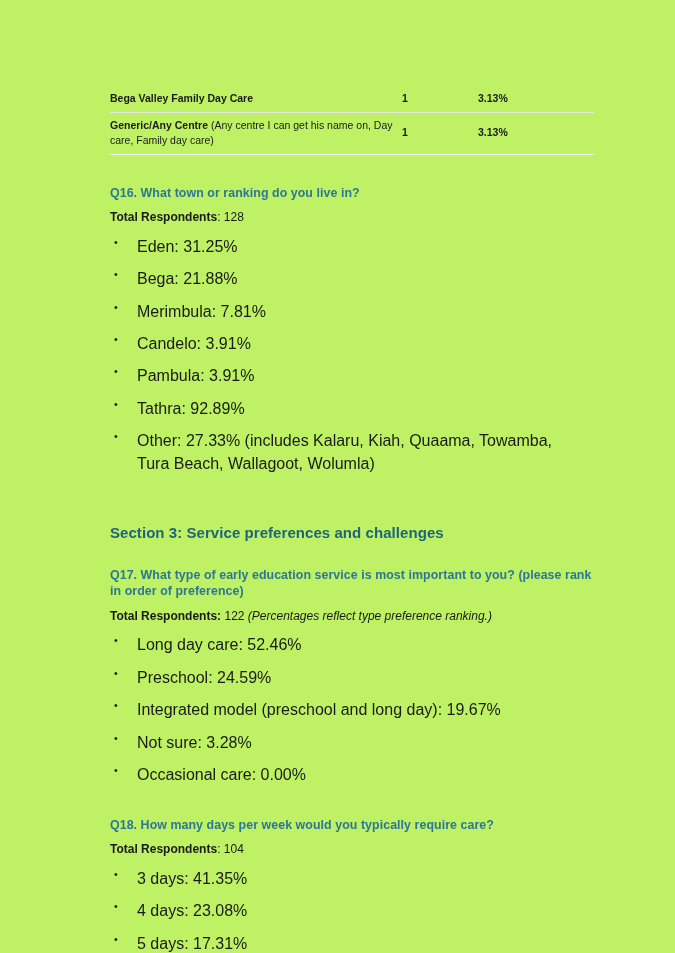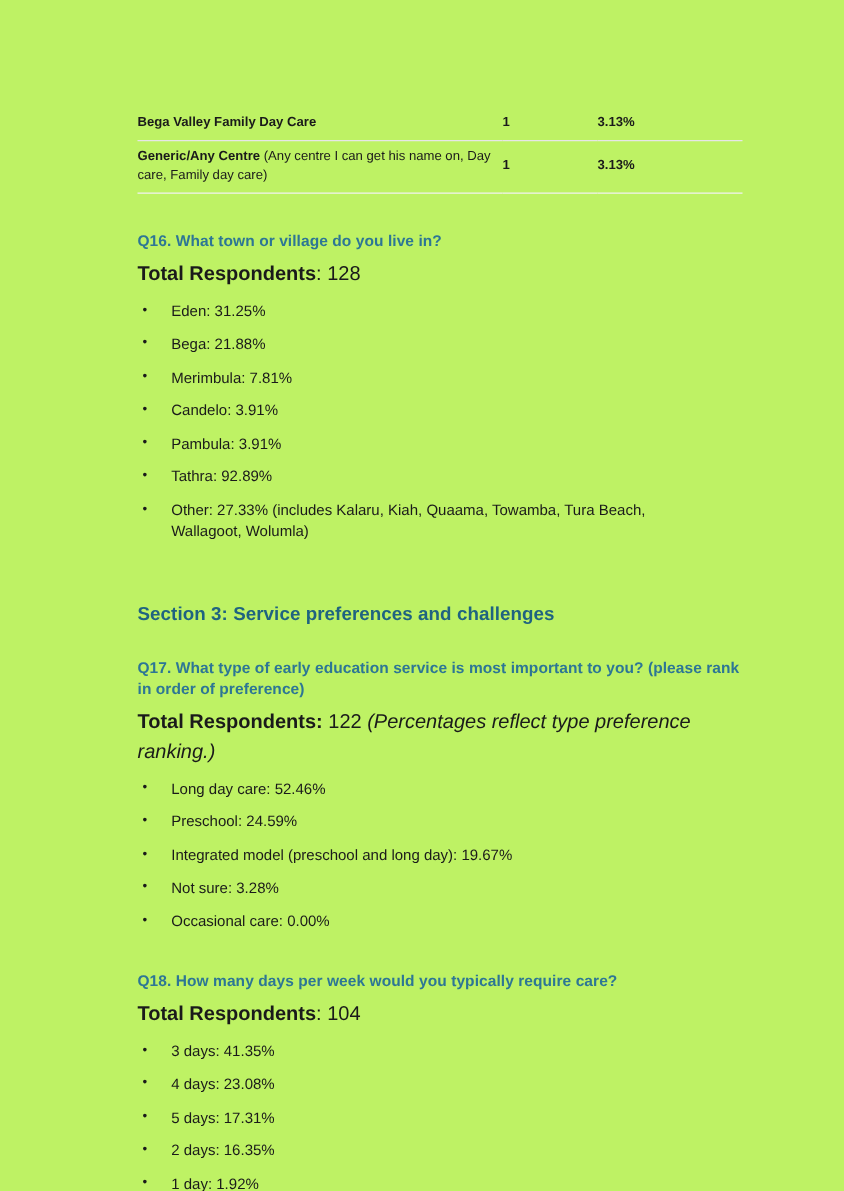--- a/index.html
+++ b/index.html
@@ -79,39 +79,39 @@
     font-weight: bold;
     font-size: 15px;
     line-height: 1.3;
     letter-spacing: 0.004em;
     margin: 0;
   }
   .spacer-section { height: 43px; }
 
   
   .respondents {
-    font-size: 16px;
+    font-size: 12px;
     line-height: 1.5;
     color: #1a1a1a;
     margin: 7px 0 0 0;
   }
   .respondents .lbl { font-weight: bold; }
   .respondents .ital { font-style: italic; }
 
   
   ul.bullets {
     list-style: none;
     margin: 4px 0 0 0;
     padding: 0;
   }
   ul.bullets li {
     position: relative;
     padding-left: 23px;
     margin: 0 0 0 4px;
-    font-size: 12px;
+    font-size: 16px;
     line-height: 1.46;
     color: #1a1a1a;
     padding-top: 4.5px;
     padding-bottom: 4.5px;
   }
   ul.bullets li::before {
     content: "\2022";
     position: absolute;
     left: 0;
     top: 4.5px;
@@ -140,21 +140,21 @@
           <td class="col-label"><span class="tbl-strong">Generic/Any Centre</span><span class="tbl-note"> (Any centre I can get his name on, Day care, Family day care)</span></td>
           <td class="col-count tbl-num">1</td>
           <td class="col-pct tbl-num">3.13%</td>
         </tr>
       </tbody>
     </table>
 
     <div class="spacer-q16"></div>
 
     <div class="q-block">
-      <p class="q-heading">Q16. What town or village do you live in?</p>
+      <p class="q-heading">Q16. What town or ranking do you live in?</p>
       <p class="respondents"><span class="lbl">Total Respondents</span><span>: 128</span></p>
       <ul class="bullets">
         <li>Eden: 31.25%</li>
         <li>Bega: 21.88%</li>
         <li>Merimbula: 7.81%</li>
         <li>Candelo: 3.91%</li>
         <li>Pambula: 3.91%</li>
         <li>Tathra: 92.89%</li>
         <li class="wrap">Other:  27.33% (includes Kalaru, Kiah, Quaama, Towamba, Tura Beach, Wallagoot, Wolumla)</li>
       </ul>

